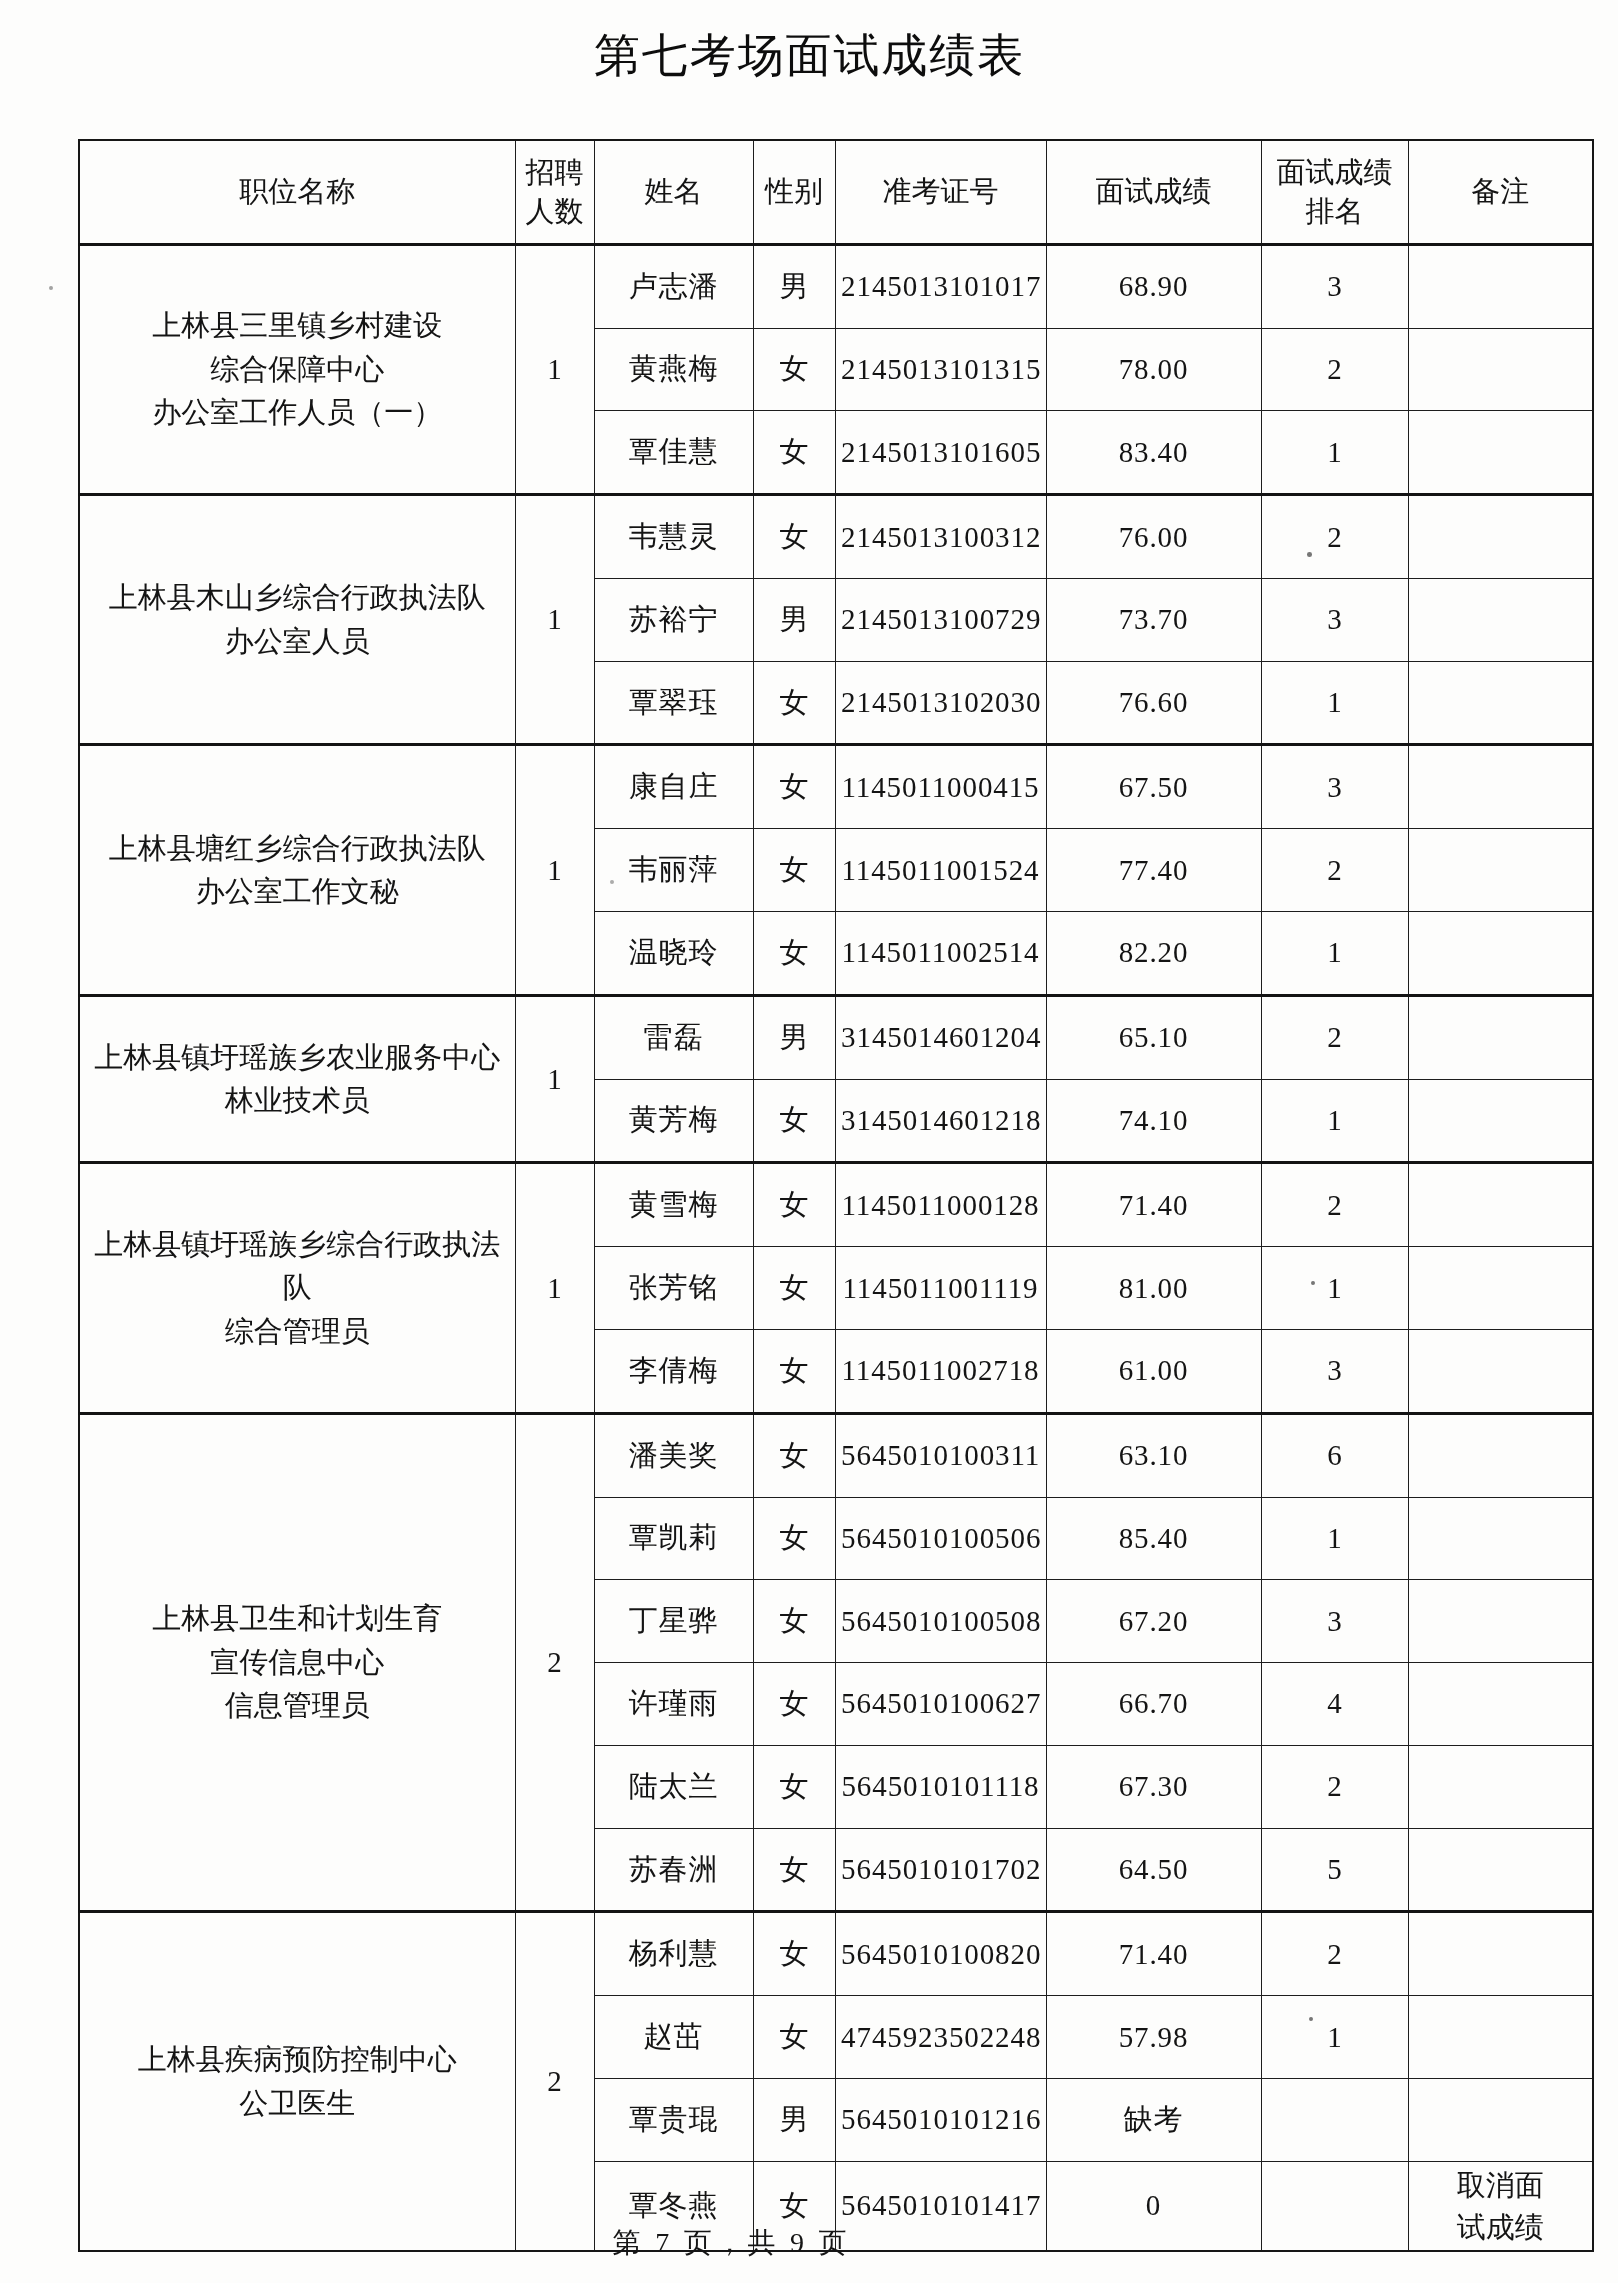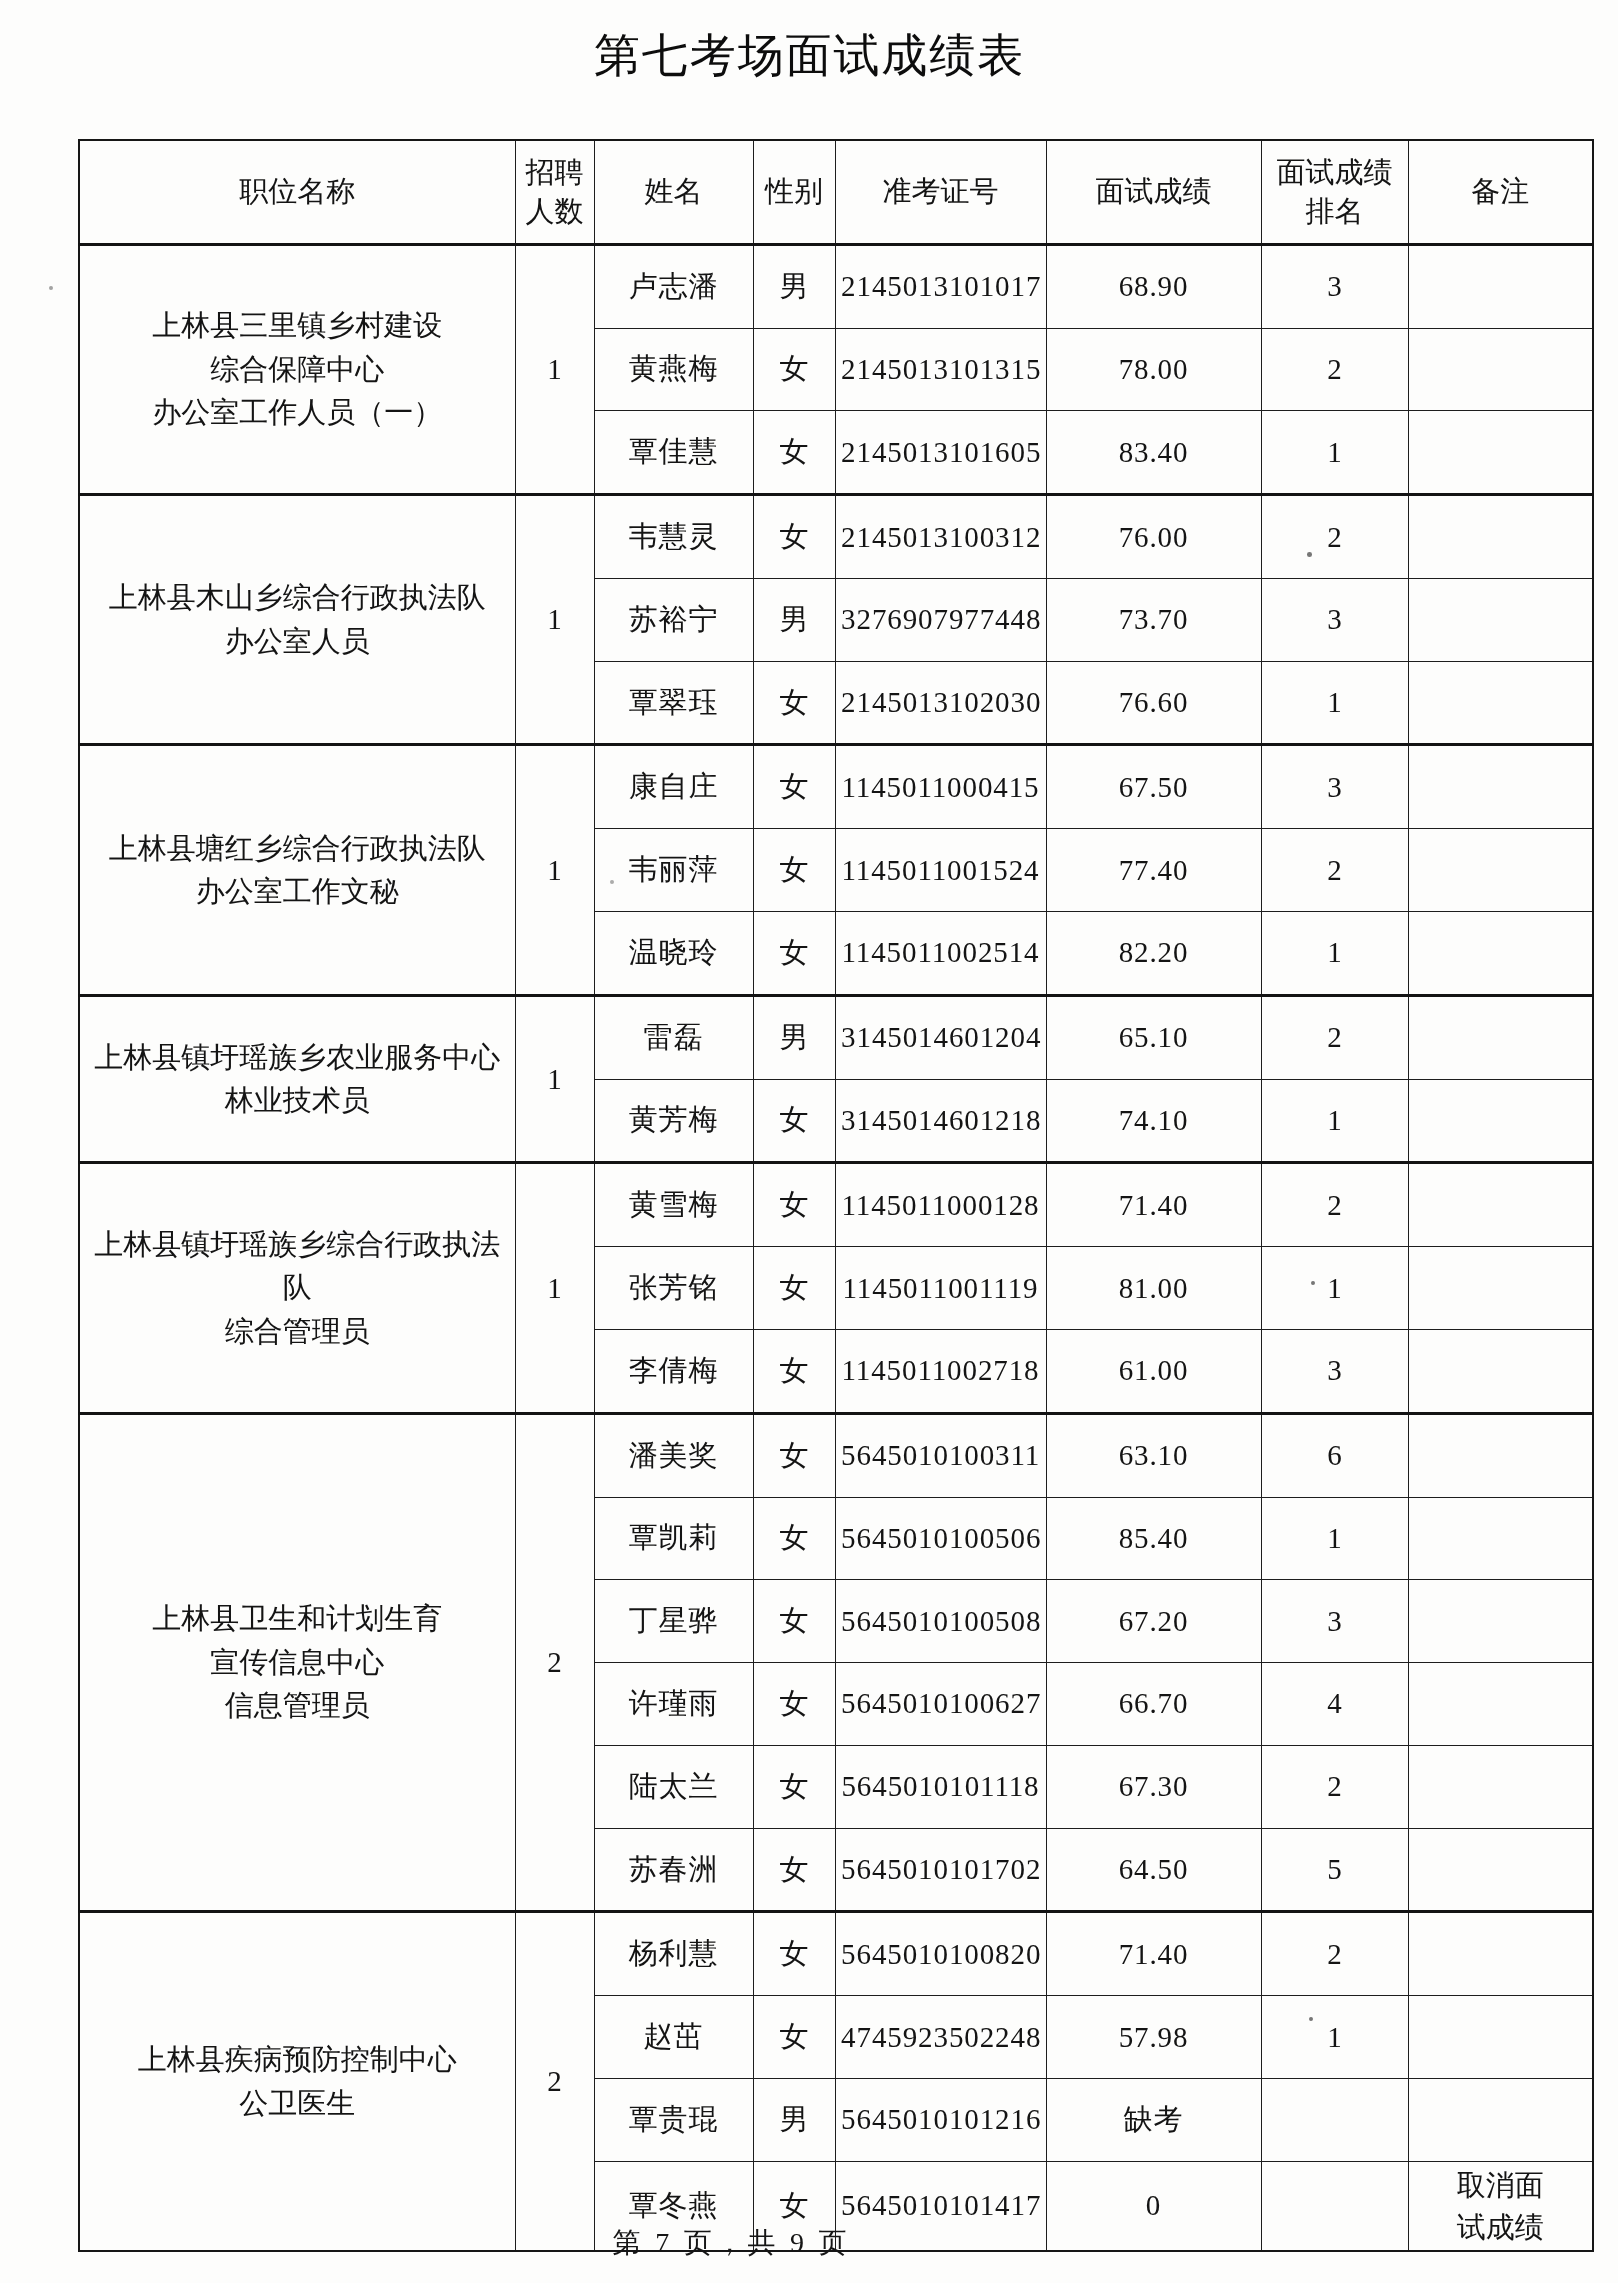--- a/index.html
+++ b/index.html
@@ -145,21 +145,21 @@
         <td class="name">韦慧灵</td>
         <td class="gender">女</td>
         <td class="ticket">2145013100312</td>
         <td class="score">76.00</td>
         <td class="rank">2</td>
         <td class="remark"></td>
       </tr>
       <tr>
         <td class="name">苏裕宁</td>
         <td class="gender">男</td>
-        <td class="ticket">3276907977448</td>
+        <td class="ticket">2145013100729</td>
         <td class="score">73.70</td>
         <td class="rank">3</td>
         <td class="remark"></td>
       </tr>
       <tr>
         <td class="name">覃翠珏</td>
         <td class="gender">女</td>
         <td class="ticket">2145013102030</td>
         <td class="score">76.60</td>
         <td class="rank">1</td>

